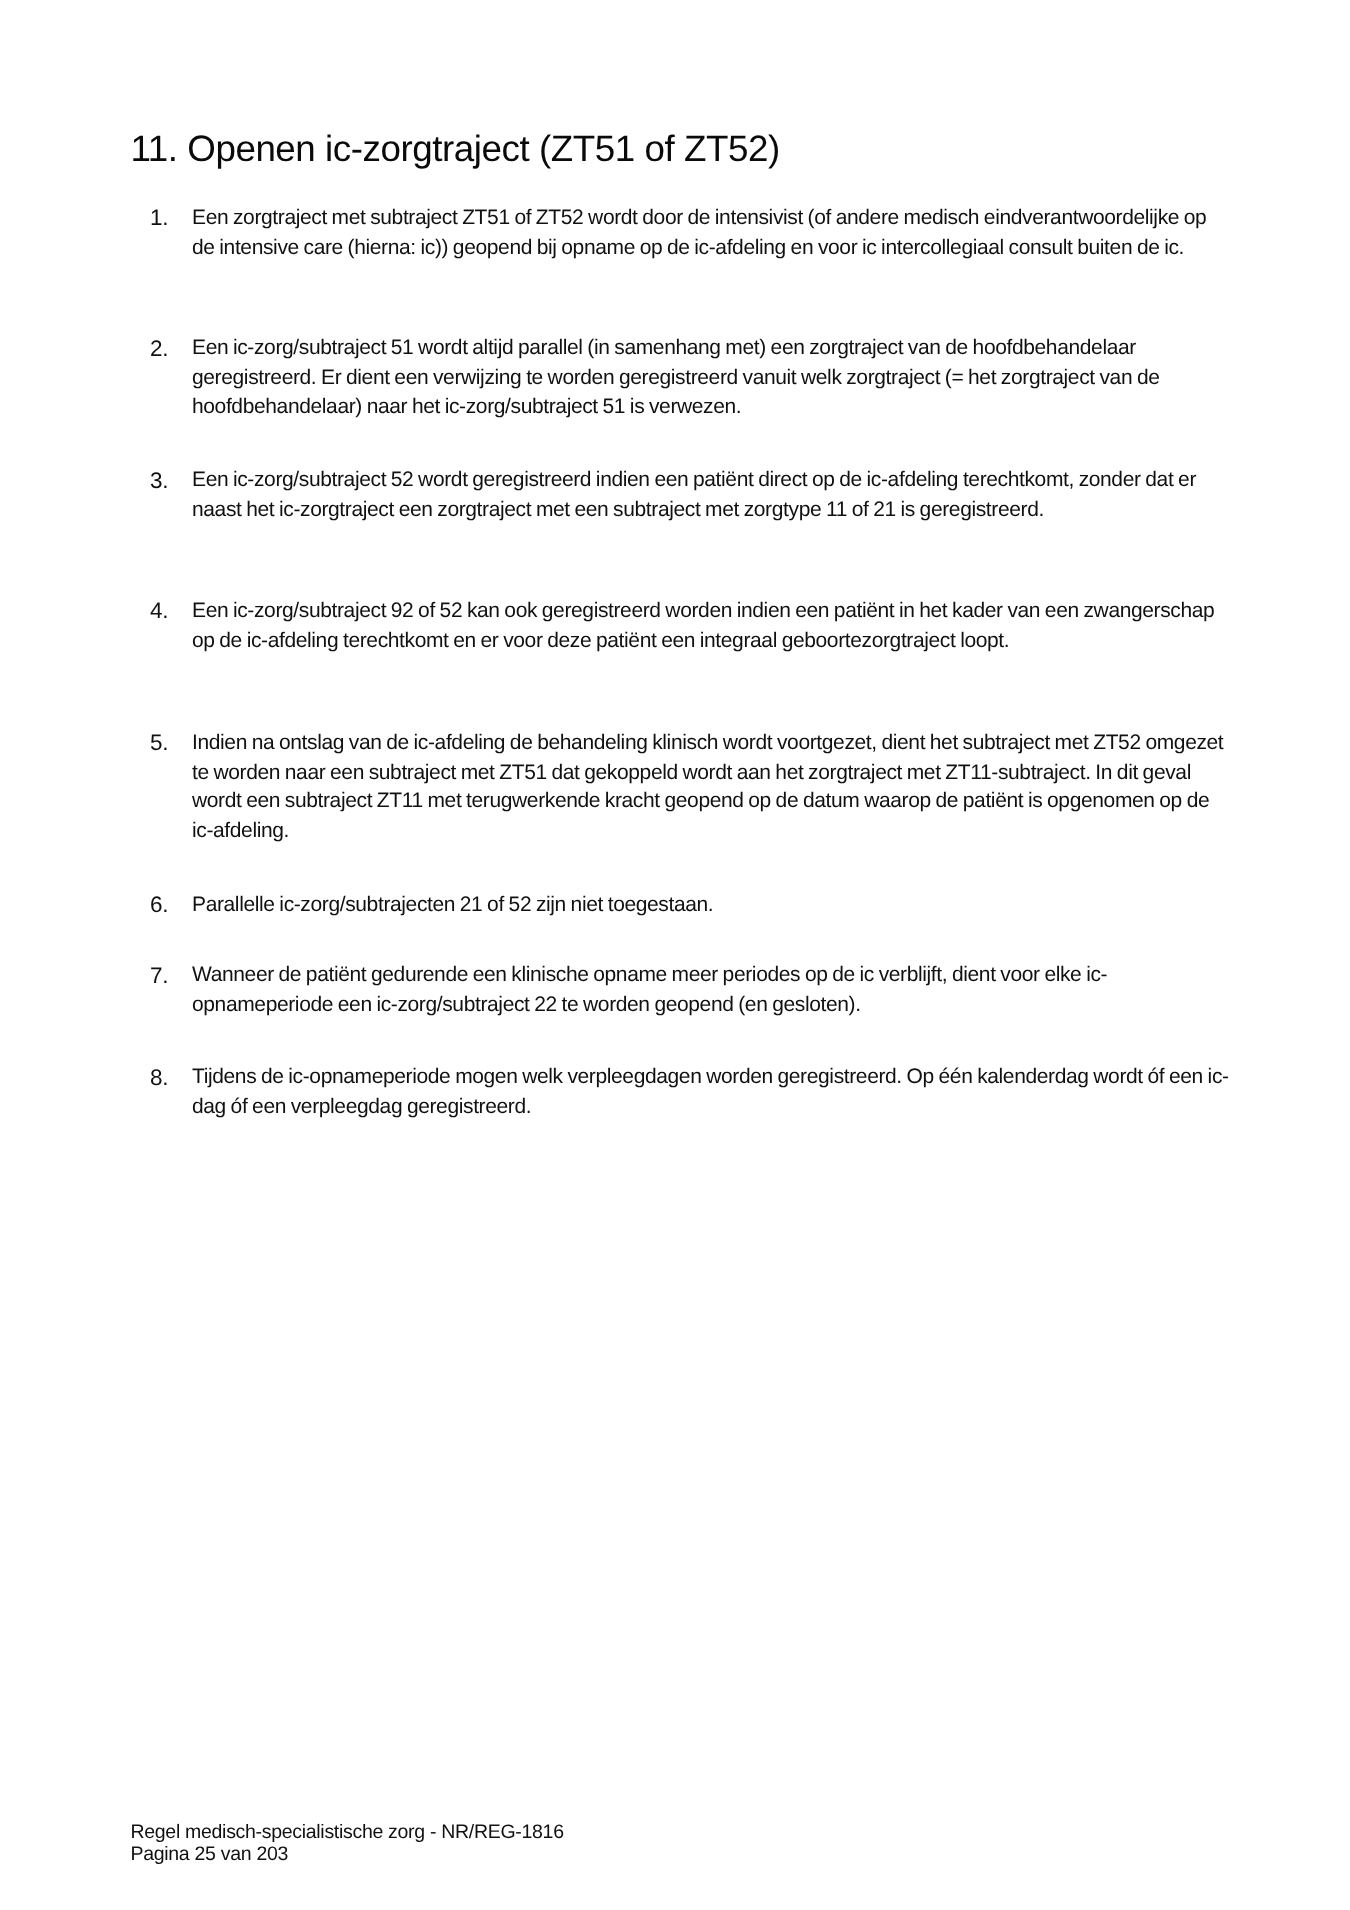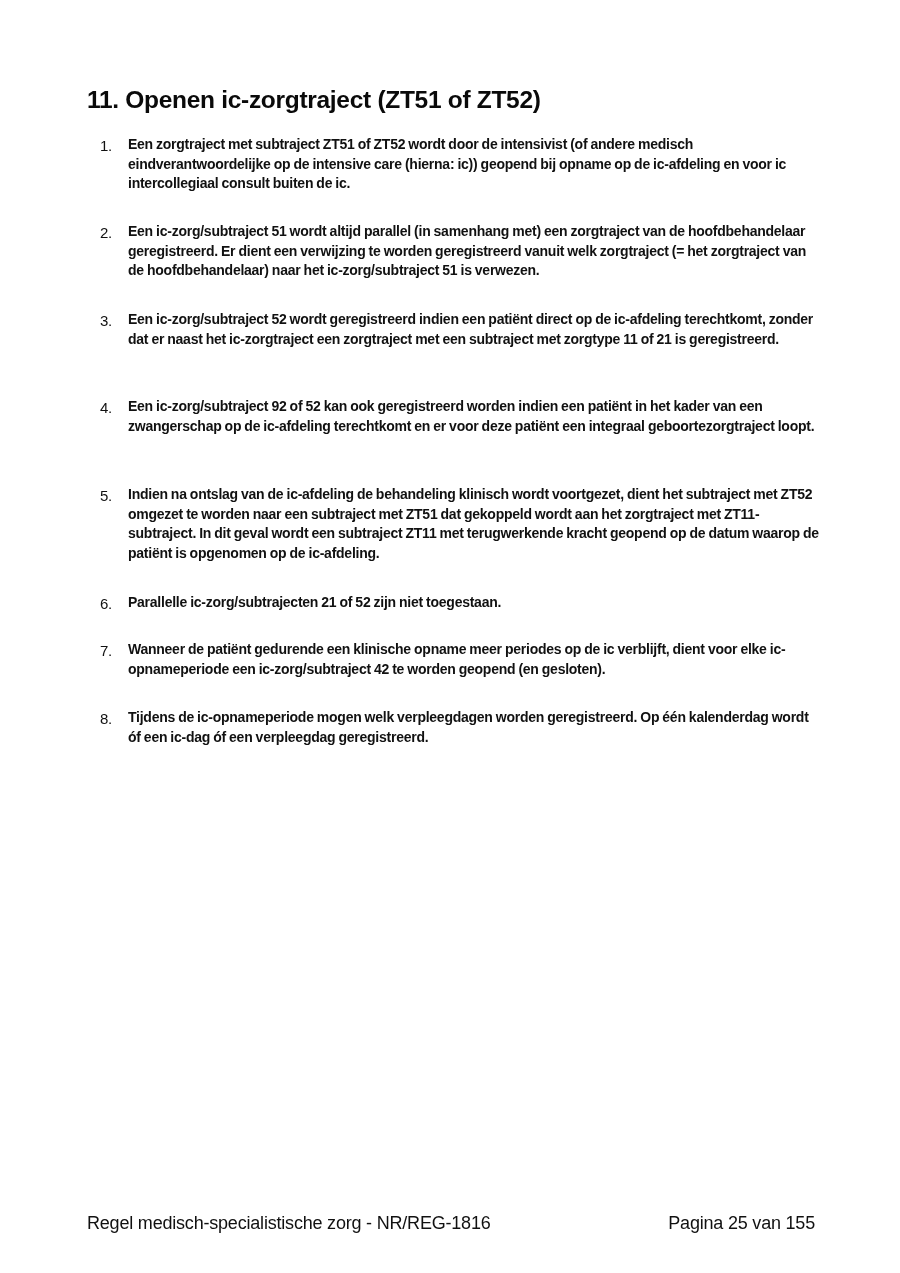--- a/index.html
+++ b/index.html
@@ -14,21 +14,21 @@
       overflow: hidden;
       font-family: "Liberation Sans", sans-serif;
       color: #111111;
     }
     .page-title {
       position: absolute;
       left: 87px;
       top: 86px;
       margin: 0;
       font-size: 24.5px;
-      font-weight: bold;
+      font-weight: normal;
       letter-spacing: -0.3px;
       color: #0a0a0a;
       white-space: nowrap;
     }
     .rule-list {
       position: absolute;
       left: 0;
       top: 0;
       margin: 0;
       padding: 0;
@@ -45,32 +45,32 @@
       word-spacing: -0.5px;
     }
     .rule-num {
       width: 28px;
       flex: 0 0 28px;
       font-size: 15px;
       padding-top: 1px;
     }
     .rule-text {
       flex: 1;
-      font-weight: bold;
     }
     .footer {
       position: absolute;
       top: 1213px;
       left: 87px;
       width: 728px;
       display: flex;
       justify-content: space-between;
-      font-size: 18px;
+      font-size: 13px;
       letter-spacing: -0.2px;
       color: #111111;
+      flex-direction: column;
     }
   </style>
 </head>
 <body>
 
 <h1 class="page-title">11. Openen ic-zorgtraject (ZT51 of ZT52)</h1>
 
 <ol class="rule-list">
   <li class="rule-item" style="top:135px">
     <span class="rule-num">1.</span>
@@ -91,24 +91,24 @@
   <li class="rule-item" style="top:485px">
     <span class="rule-num">5.</span>
     <span class="rule-text">Indien na ontslag van de ic-afdeling de behandeling klinisch wordt voortgezet, dient het subtraject met ZT52 omgezet te worden naar een subtraject met ZT51 dat gekoppeld wordt aan het zorgtraject met ZT11-subtraject. In dit geval wordt een subtraject ZT11 met terugwerkende kracht geopend op de datum waarop de patiënt is opgenomen op de ic-afdeling.</span>
   </li>
   <li class="rule-item" style="top:593px">
     <span class="rule-num">6.</span>
     <span class="rule-text">Parallelle ic-zorg/subtrajecten 21 of 52 zijn niet toegestaan.</span>
   </li>
   <li class="rule-item" style="top:640px">
     <span class="rule-num">7.</span>
-    <span class="rule-text">Wanneer de patiënt gedurende een klinische opname meer periodes op de ic verblijft, dient voor elke ic-opnameperiode een ic-zorg/subtraject 42 te worden geopend (en gesloten).</span>
+    <span class="rule-text">Wanneer de patiënt gedurende een klinische opname meer periodes op de ic verblijft, dient voor elke ic-opnameperiode een ic-zorg/subtraject 22 te worden geopend (en gesloten).</span>
   </li>
   <li class="rule-item" style="top:708px">
     <span class="rule-num">8.</span>
     <span class="rule-text">Tijdens de ic-opnameperiode mogen welk verpleegdagen worden geregistreerd. Op één kalenderdag wordt óf een ic-dag óf een verpleegdag geregistreerd.</span>
   </li>
 </ol>
 
 <div class="footer">
   <span>Regel medisch-specialistische zorg - NR/REG-1816</span>
-  <span>Pagina 25 van 155</span>
+  <span>Pagina 25 van 203</span>
 </div>
 
 </body></html>

